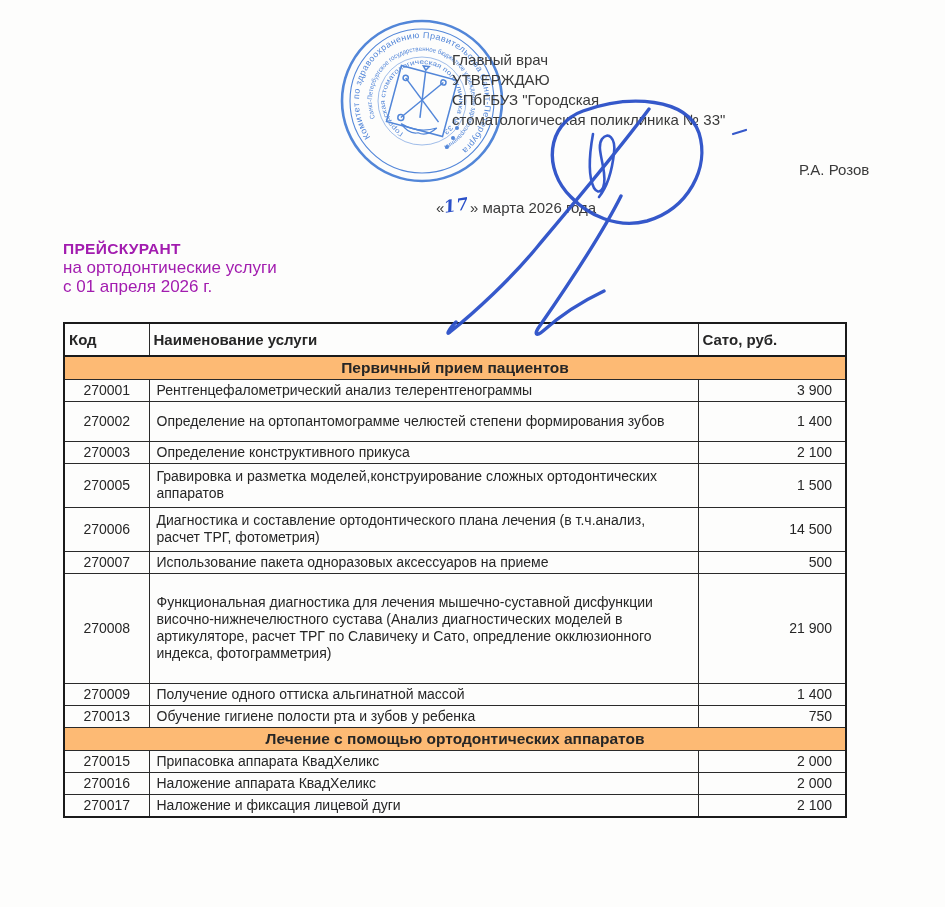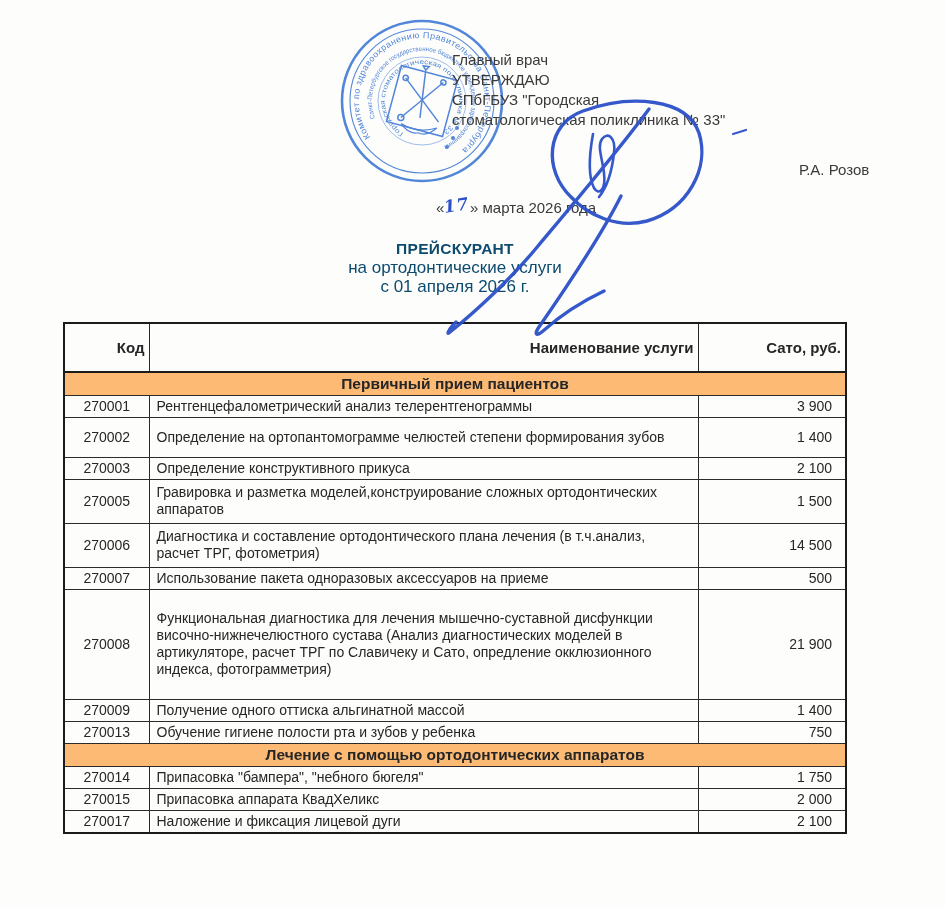--- a/index.html
+++ b/index.html
@@ -11,33 +11,33 @@
   
   .stamp-wrap{position:absolute; left:337px; top:16px; width:170px; height:170px; z-index:1; opacity:.88;}
   .approval{position:absolute; left:452px; top:50px; z-index:2; font-size:15px; line-height:20px; color:#3a3a3a;}
   .signer{position:absolute; left:799px; top:161px; z-index:2; font-size:15px; color:#3a3a3a;text-align:center;}
   .date-line{position:absolute; left:436px; top:197px; z-index:2; font-size:15px; color:#3a3a3a;}
   .hand-day{
     display:inline-block; font-family:"DejaVu Serif",serif; font-style:italic; font-weight:bold;
     color:#2b50c8; font-size:17px; transform:rotate(-9deg) translateY(-2px); letter-spacing:1px;
   }
   
-  .title-block{position:absolute; left:63px; top:240px; width:784px; z-index:2; text-align:center; color:#0c4a6e;}
+  .title-block{position:absolute; left:63px; top:240px; width:784px; z-index:2; color:#a21caf;}
   .title-main{font-size:15.5px; font-weight:bold; letter-spacing:.3px;}
   .title-sub{font-size:17px; line-height:16.5px; margin-top:2px;}
   
   .price-table{
     position:absolute; left:63px; top:322px; width:782px; z-index:2;
     border-collapse:collapse; table-layout:fixed; font-size:14px; color:#262626;
   }
   .price-table td,.price-table th{border:1px solid #2a2a2a; vertical-align:middle; overflow:hidden;}
   .price-table{border:2px solid #1b1b1b;}
   .price-table thead th{
     border-bottom:2px solid #1b1b1b; border-top:2px solid #1b1b1b;
-    font-size:15px; font-weight:bold; text-align:right; height:23px; padding:12px 4px;
+    font-size:15px; font-weight:bold; text-align:left; height:23px; padding:4px 4px;
   }
   .section-row td{
     font-weight:bold; font-size:15.5px; text-align:center; background:#fdba74;
     border-left:2px solid #1b1b1b; border-right:2px solid #1b1b1b;
   }
   .cell-code{text-align:center; padding:0 2px;}
   .cell-name{padding:2px 7px; line-height:17px;}
   .cell-price{text-align:right; padding:0 13px 0 2px;}
   
   .ink-overlay{position:absolute; left:0; top:0; z-index:5; pointer-events:none;}
@@ -163,29 +163,29 @@
         </tr>
         <tr style="height: 18px; margin-left: 36px;">
           <td class="cell-code">270013</td>
           <td class="cell-name">Обучение гигиене полости рта и зубов у ребенка</td>
           <td class="cell-price">750</td>
         </tr>
         <tr class="section-row" style="height: 23px;">
           <td colspan="3">Лечение с помощью ортодонтических аппаратов</td>
         </tr>
         <tr style="height: 17px;">
-          <td class="cell-code">270014</td>
-          <td class="cell-name">Припасовка "бампера", "небного бюгеля"</td>
-          <td class="cell-price">1 750</td>
-        </tr>
-        <tr style="height: 17px;">
           <td class="cell-code">270015</td>
           <td class="cell-name">Припасовка аппарата КвадХеликс</td>
           <td class="cell-price">2 000</td>
         </tr>
+        <tr style="height: 17px;">
+          <td class="cell-code">270016</td>
+          <td class="cell-name">Наложение аппарата КвадХеликс</td>
+          <td class="cell-price">2 000</td>
+        </tr>
         <tr style="height: 18px;">
           <td class="cell-code">270017</td>
           <td class="cell-name">Наложение и фиксация лицевой дуги</td>
           <td class="cell-price">2 100</td>
         </tr>
       </tbody>
   </table>
 
   <svg class="ink-overlay" width="945" height="907" viewBox="0 0 945 907">
     <g stroke="#2b50c8" fill="none" stroke-width="3.4" stroke-linecap="round" opacity=".95">

